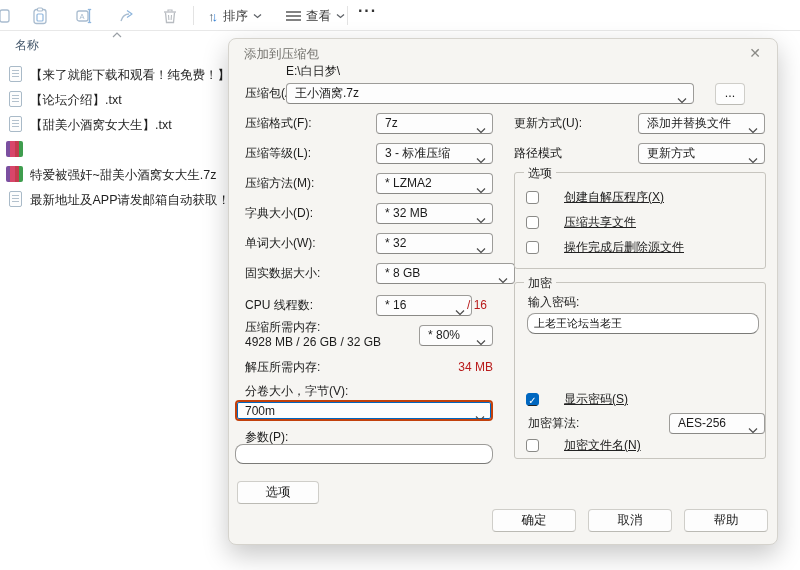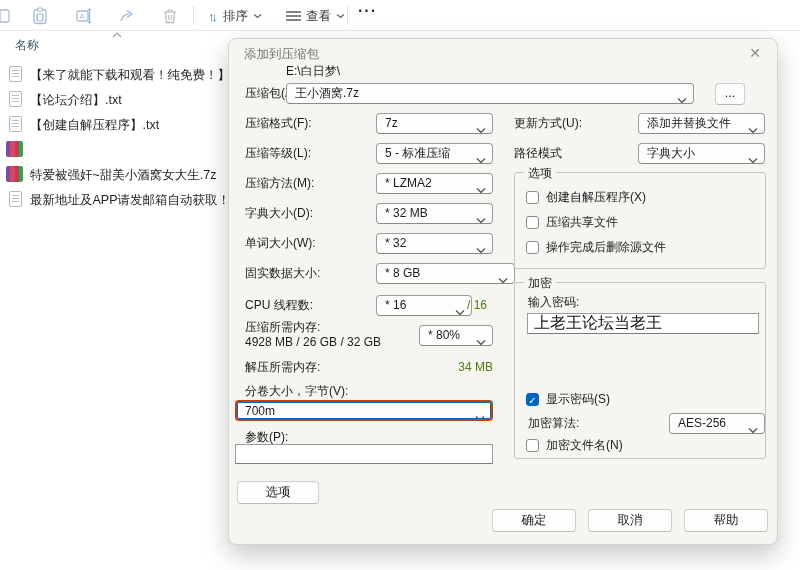--- a/index.html
+++ b/index.html
@@ -36,29 +36,29 @@
   .dialog { position:absolute; left:228px; top:38px; width:550px; height:507px;
     background:#f6f5f2; border:1px solid #d5d3cd; border-radius:8px;
     box-shadow:0 10px 26px rgba(0,0,0,0.22); }
   .dlg-title { position:absolute; left:15px; top:7px; font-size:12.5px; color:#73726d; }
   .dlg-close { position:absolute; right:13px; top:5px; font-size:14px; color:#8a8a86; width:18px; height:18px; text-align:center; line-height:18px; }
   .lbl { position:absolute; font-size:12px; color:#1b1b1b; line-height:21px; white-space:nowrap; }
   .dd { position:absolute; height:21px; background:#fdfdfd; border:1px solid #9d9c99; border-bottom-color:#8a8986; border-radius:4px; font-size:12px; color:#1b1b1b; line-height:19px; padding-left:8px; white-space:nowrap; overflow:hidden; }
   .dd .dd-chev { position:absolute; right:6px; top:7px; }
   .dd-chev svg { stroke:#4d4d4d; stroke-width:1.2; fill:none; }
   .combo-focus { border:2px solid #c2410c; box-shadow:0 0 0 1px #0067c0 inset; }
-  .tbx { position:absolute; background:#fff; border:1px solid #9d9c99; border-bottom-color:#7a7a77; border-radius:0; font-size:16px; padding:0 6px; color:#111; }
+  .tbx { position:absolute; background:#fff; border:1px solid #9d9c99; border-bottom-color:#7a7a77; border-radius:8px; font-size:11px; padding:0 6px; color:#111; }
   .btn { position:absolute; height:23px; background:#fdfdfd; border:1px solid #cfcec9; border-bottom-color:#bbbab4; border-radius:4px; font-size:12.5px; color:#1b1b1b; text-align:center; line-height:21px; }
   .group { position:absolute; border:1px solid #c7c5bf; border-radius:3px; }
   .group-title { position:absolute; top:-8px; left:9px; background:#f6f5f2; padding:0 4px; font-size:12px; color:#1b1b1b; }
-  .cb-row { position:absolute; display:flex; align-items:center; gap:7px; }
+  .cb-row { position:absolute; display:flex; align-items:center; gap:25px;text-decoration:underline; }
   .cb { width:13px; height:13px; background:#fff; border:1px solid #8a8a87; border-radius:3px; flex:0 0 13px; }
   .cb.checked { background:#0067c0; border-color:#0067c0; color:#fff; font-size:10px; line-height:13px; text-align:center; }
   .cb-label { font-size:12px; color:#1b1b1b; white-space:nowrap; }
-  .static-val { position:absolute; font-size:12px; color:#4d7c0f; line-height:21px; }
+  .static-val { position:absolute; font-size:12px; color:#b91c1c; line-height:21px; }
   .mem-detail { position:absolute; font-size:12px; color:#1b1b1b; line-height:15px; white-space:nowrap; }
 </style>
 </head>
 <body>
 
 <div class="toolbar">
   <svg class="tb-icon" style="left:-8px" viewBox="0 0 18 18">
       <rect x="8" y="3" width="9" height="12" rx="2" fill="none" stroke="#a9bccf" stroke-width="1.3"></rect>
     </svg>
   <svg class="tb-icon" style="left:31px" viewBox="0 0 18 18">
@@ -118,21 +118,21 @@
   <div class="file-row" style="top:0px">
     <span class="icon-txt"></span>
     <span class="file-name">【来了就能下载和观看！纯免费！】.txt</span>
   </div>
   <div class="file-row" style="top:25px">
     <span class="icon-txt"></span>
     <span class="file-name">【论坛介绍】.txt</span>
   </div>
   <div class="file-row" style="top:50px">
     <span class="icon-txt"></span>
-    <span class="file-name">【创建自解压程序】.txt</span>
+    <span class="file-name">【甜美小酒窝女大生】.txt</span>
   </div>
   <div class="file-row" style="top:75px">
     <span class="icon-rar">
         <i></i>
         <i></i>
         <i></i>
         <i></i>
       </span>
   </div>
   <div class="file-row" style="top:100px">
@@ -162,21 +162,21 @@
           <polyline points="1,1.5 5,5.5 9,1.5"></polyline>
         </svg></span>
   </div>
   <div class="btn" style="left:486px; top:44px; width:30px; height:22px; line-height:18px;">...</div>
 
   <div class="lbl" style="left:16px; top:74px;">压缩格式(F):</div>
   <div class="dd" style="left:147px; top:74px; width:117px;"><span>7z</span><span class="dd-chev"><svg width="10" height="7" viewBox="0 0 10 7">
           <polyline points="1,1.5 5,5.5 9,1.5"></polyline>
         </svg></span></div>
   <div class="lbl" style="left:16px; top:104px;">压缩等级(L):</div>
-  <div class="dd" style="left:147px; top:104px; width:117px;"><span>5 - 标准压缩</span><span class="dd-chev"><svg width="10" height="7" viewBox="0 0 10 7">
+  <div class="dd" style="left:147px; top:104px; width:117px;"><span>3 - 标准压缩</span><span class="dd-chev"><svg width="10" height="7" viewBox="0 0 10 7">
           <polyline points="1,1.5 5,5.5 9,1.5"></polyline>
         </svg></span></div>
   <div class="lbl" style="left:16px; top:134px;">压缩方法(M):</div>
   <div class="dd" style="left:147px; top:134px; width:117px;"><span>* LZMA2</span><span class="dd-chev"><svg width="10" height="7" viewBox="0 0 10 7">
           <polyline points="1,1.5 5,5.5 9,1.5"></polyline>
         </svg></span></div>
   <div class="lbl" style="left:16px; top:164px;">字典大小(D):</div>
   <div class="dd" style="left:147px; top:164px; width:117px;"><span>* 32 MB</span><span class="dd-chev"><svg width="10" height="7" viewBox="0 0 10 7">
           <polyline points="1,1.5 5,5.5 9,1.5"></polyline>
         </svg></span></div>
@@ -211,21 +211,21 @@
   <div class="lbl" style="left:16px; top:388px;">参数(P):</div>
   <input class="tbx" style="left: 6px; top: 405px; width: 258px; height: 20px;" value="">
 
   <div class="btn" style="left:8px; top:442px; width:82px;">选项</div>
 
   <div class="lbl" style="left:285px; top:74px;">更新方式(U):</div>
   <div class="dd" style="left:409px; top:74px; width:127px;"><span>添加并替换文件</span><span class="dd-chev"><svg width="10" height="7" viewBox="0 0 10 7">
           <polyline points="1,1.5 5,5.5 9,1.5"></polyline>
         </svg></span></div>
   <div class="lbl" style="left:285px; top:104px;">路径模式</div>
-  <div class="dd" style="left:409px; top:104px; width:127px;"><span>字典大小</span><span class="dd-chev"><svg width="10" height="7" viewBox="0 0 10 7">
+  <div class="dd" style="left:409px; top:104px; width:127px;"><span>更新方式</span><span class="dd-chev"><svg width="10" height="7" viewBox="0 0 10 7">
           <polyline points="1,1.5 5,5.5 9,1.5"></polyline>
         </svg></span></div>
 
   <div class="group" style="left:285px; top:133px; width:252px; height:97px;">
     <span class="group-title">选项</span>
   </div>
   <div class="cb-row" style="left:297px; top:150px;">
     <span class="cb"></span>
     <span class="cb-label">创建自解压程序(X)</span>
   </div>

